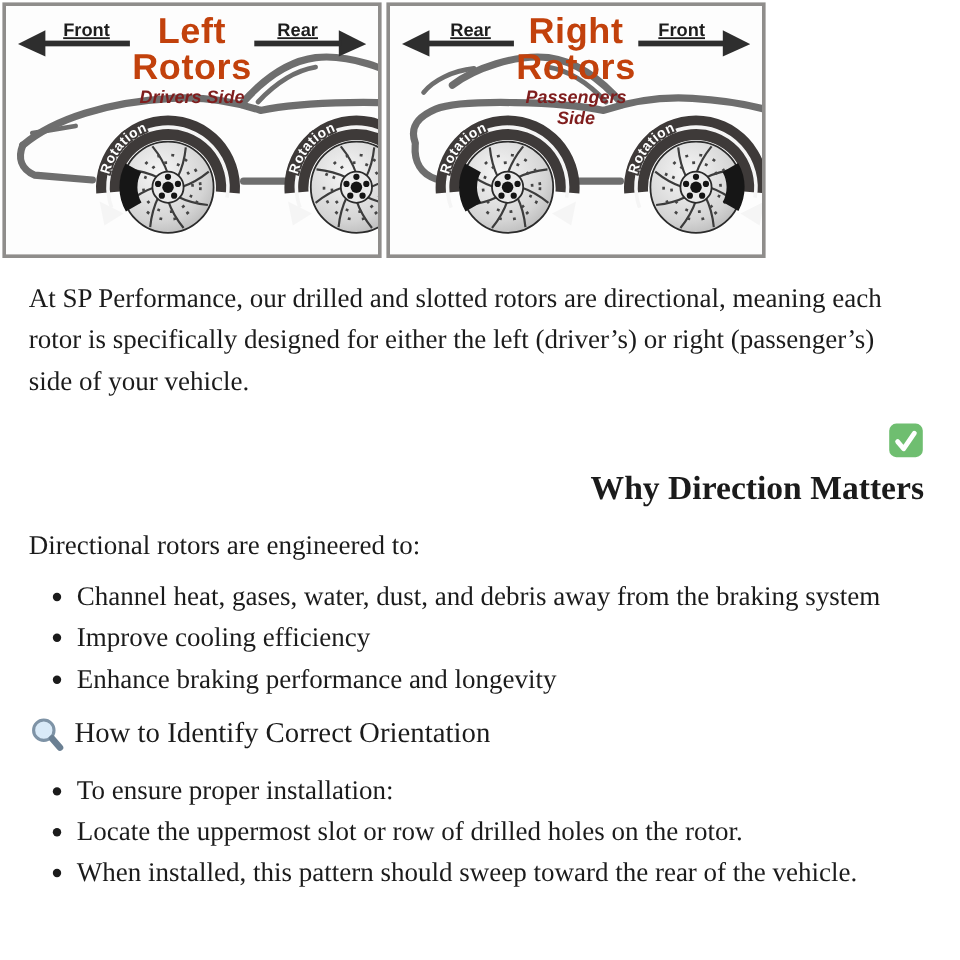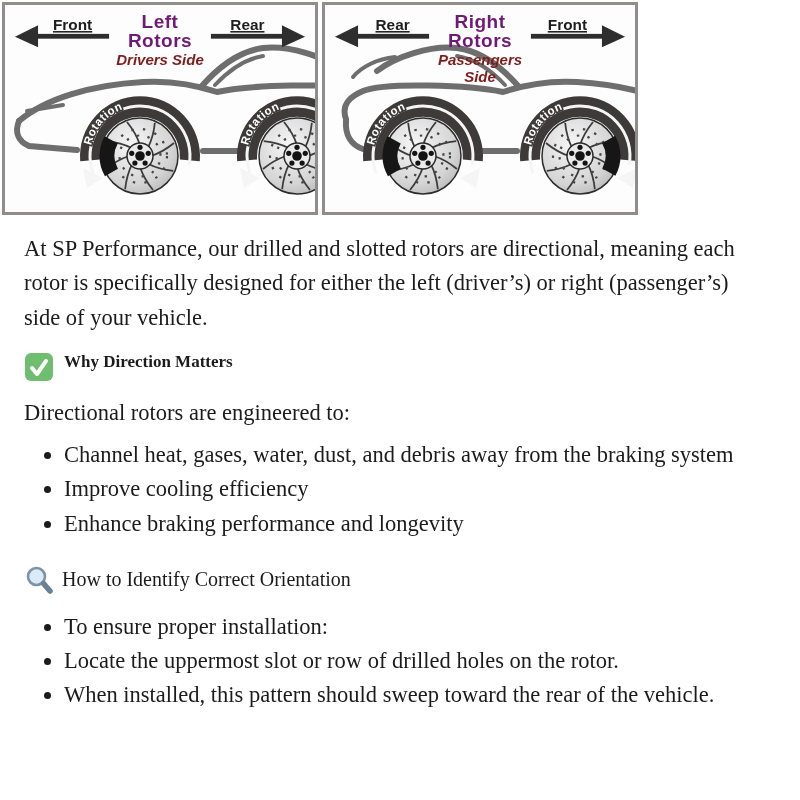--- a/index.html
+++ b/index.html
@@ -22,39 +22,39 @@
     background: #fdfdfd;
     overflow: hidden;
   }
   .panel-header {
     position: absolute; top: 5px; left: 0; right: 0;
     display: flex; align-items: flex-start; justify-content: space-between;
     padding: 0 10px; z-index: 2;
     font-family: "Liberation Sans", sans-serif;
   }
   .panel-titles { flex: 1; text-align: center; margin-top: 2px; }
-  .panel-title { font-size: 19px; font-weight: 800; letter-spacing: 0.5px; color:#701a75; line-height: 1.0; }
+  .panel-title { font-size: 30px; font-weight: 800; letter-spacing: 0.5px; color:#c2410c; line-height: 1.0; }
   .panel-subtitle { font-size: 15px; font-weight: 700; font-style: italic; color:#7f1d1d; margin-top: 1px; }
   .dir-arrow { margin-top: 4px; }
   .car-svg { position: absolute; left: 0; bottom: 0; z-index: 1; }
   
   article { padding: 0 30px 0 24px; }
   .intro {
     margin-top: 15px;
     font-size: 22.5px; line-height: 1.53;
     max-width: 725px;
   }
   h2.section-heading {
     margin-top: 17px;
-    font-size: 17px; font-weight: 700;
-    display: flex; align-items: flex-start; gap: 10px;
+    font-size: 28px; font-weight: 700;
+    display: flex; align-items: flex-end; gap: 10px; flex-direction: column;
   }
   h3.section-heading {
-    margin-top: 24px;
-    font-size: 20px; font-weight: 400;
+    margin-top: 14px;
+    font-size: 24px; font-weight: 400;
     display: flex; align-items: center; gap: 8px;
   }
   .lead { margin-top: 18px; font-size: 22.5px; }
   ul { margin-top: 12px; padding-left: 40px; max-width: 730px; }
   ul.second { margin-top: 15px; }
   li { font-size: 22.5px; line-height: 1.52; max-width: 680px; }
   .icon-box { display: inline-flex; flex: none; }
 </style>
 </head>
 <body>

